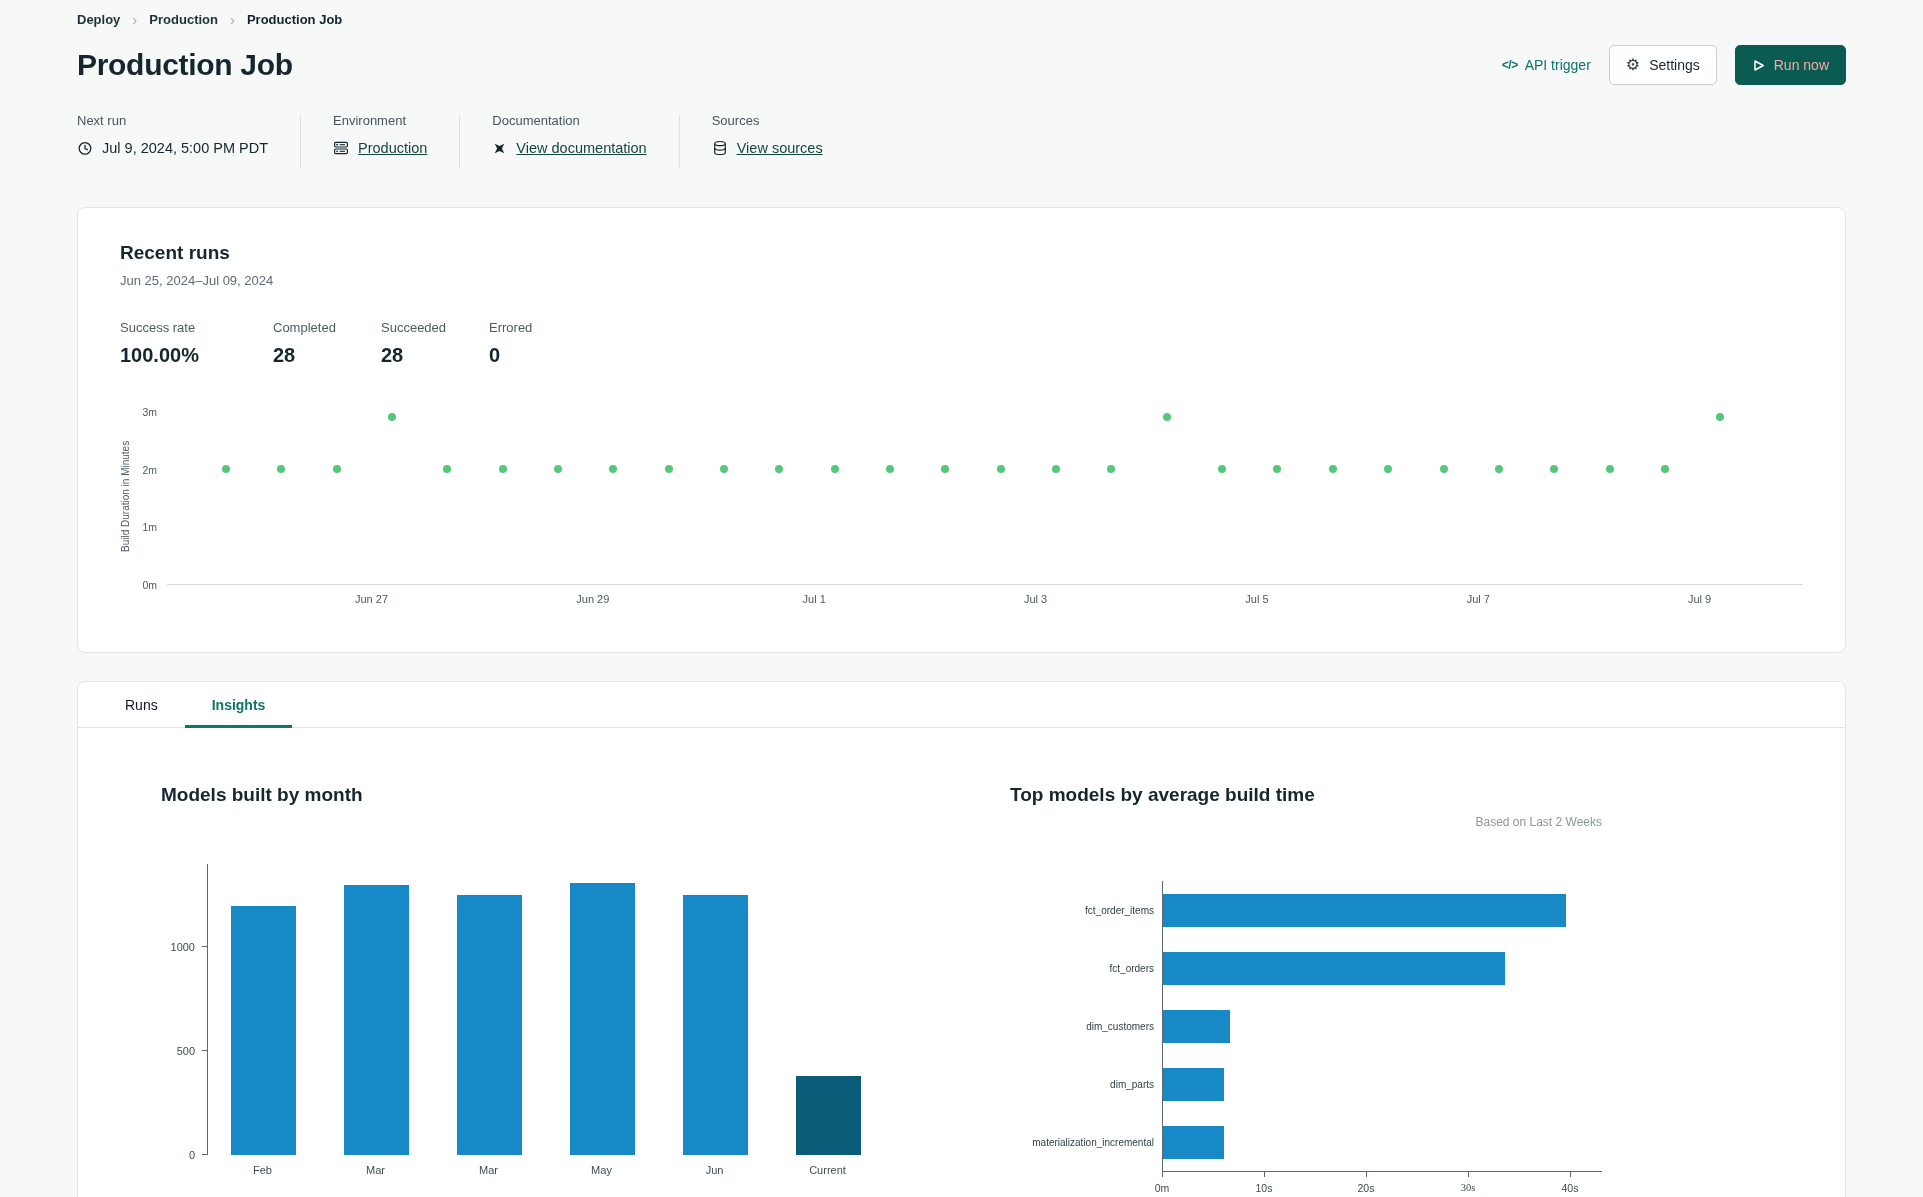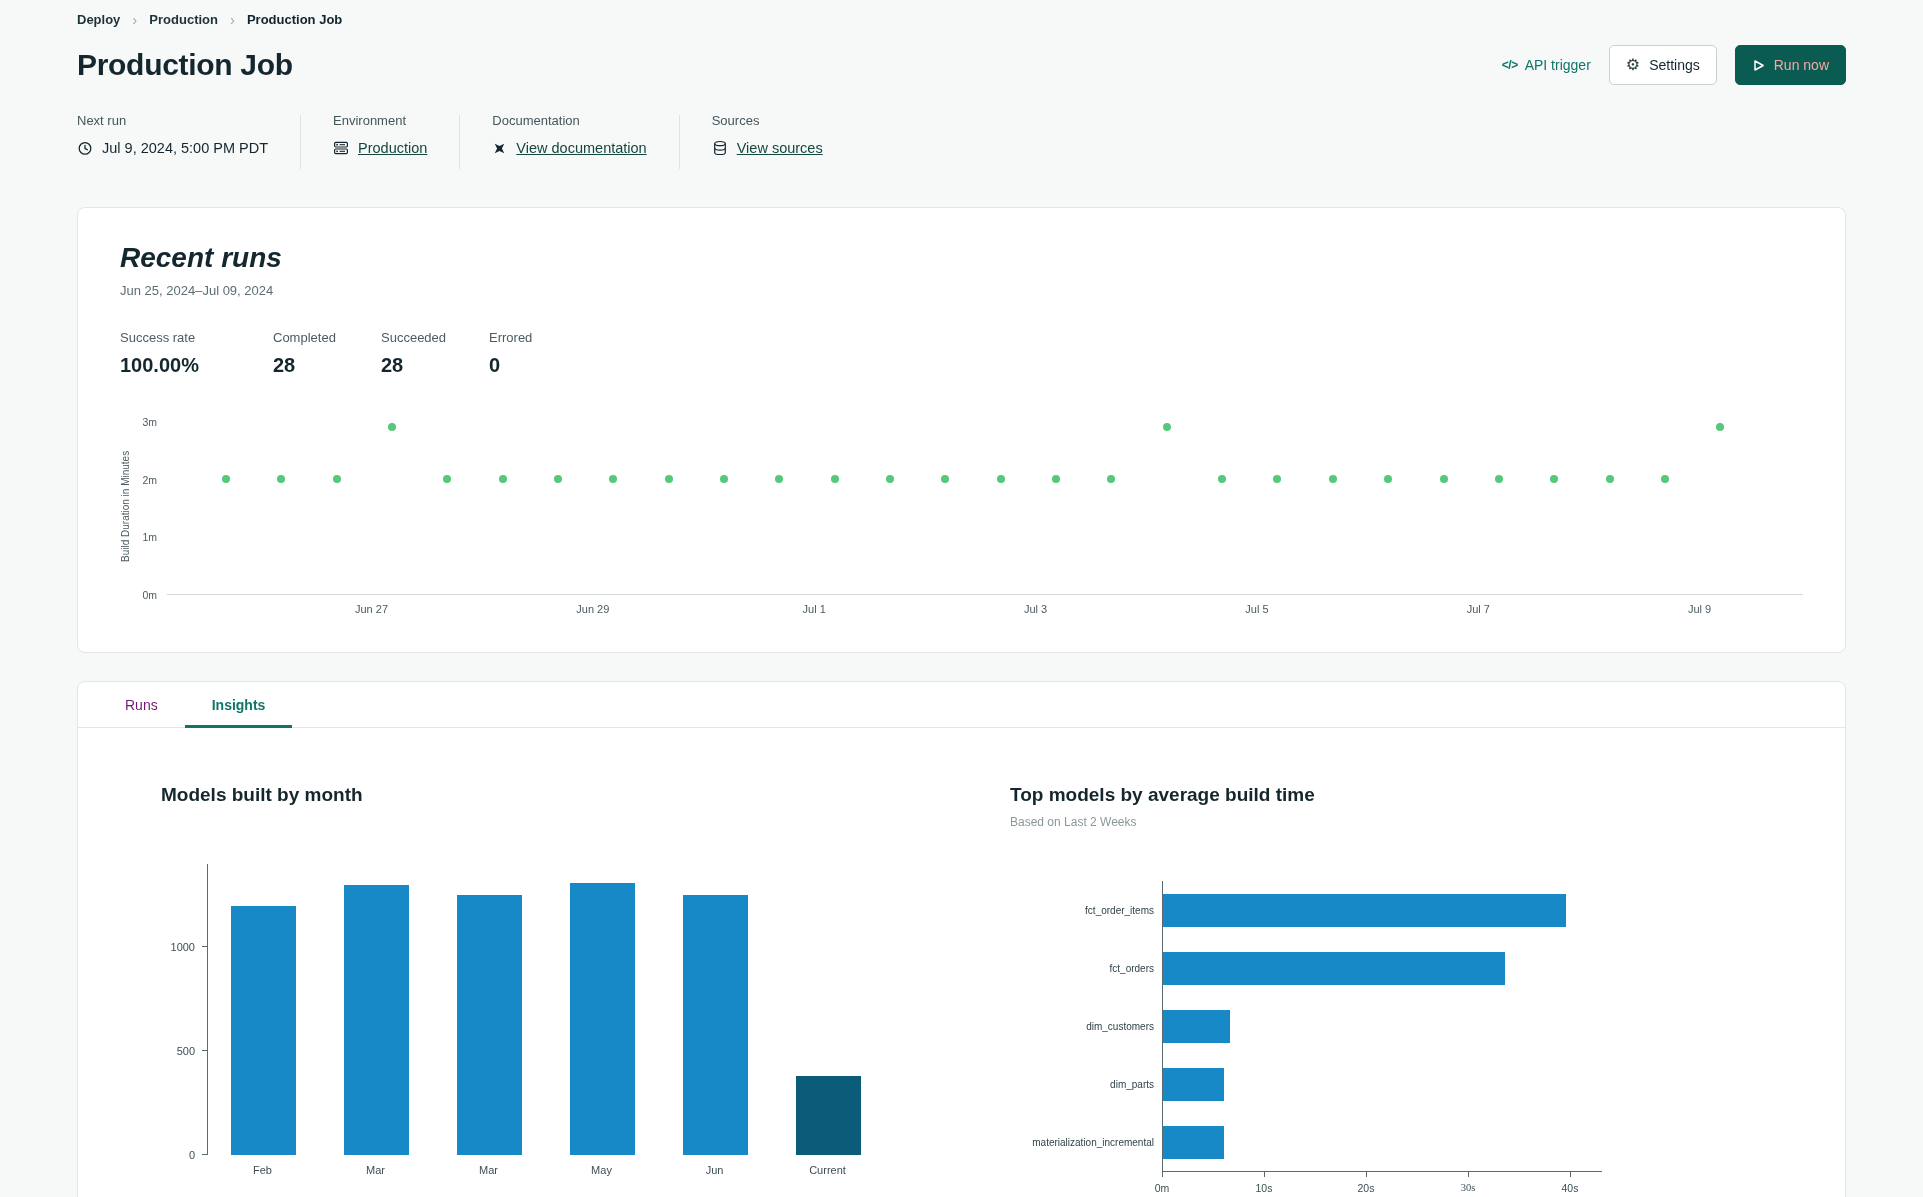--- a/index.html
+++ b/index.html
@@ -32,47 +32,47 @@
   
   .meta-row { display: flex; margin-top: 28px; }
   .meta-label { font-size: 13px; color: #44565c; }
   .meta-value { display: flex; align-items: center; gap: 9px; margin-top: 12px; font-size: 14.5px; }
   .meta-link { color: var(--link-dark); text-decoration: underline; cursor: pointer; font-weight: 500; }
   .meta-divider { width: 1px; background: #dde2e3; margin: 2px 32px 0 32px; height: 54px; }
 
   
   .card { background: #fff; border: 1px solid #e2e6e7; border-radius: 8px; }
   .recent-runs { margin-top: 38px; padding: 34px 42px 20px; height: 446px; }
-  .rr-title { font-size: 28px; font-weight: 700; font-style: italic; }
+  .rr-title { font-size: 19px; font-weight: 700; }
   .rr-range { margin-top: 9px; font-size: 13px; color: #5c6e73; }
   .rr-stats { display: flex; gap: 36px; margin-top: 32px; }
   .stat-label { font-size: 13px; color: #4a5c62; }
   .stat-value { margin-top: 9px; font-size: 20px; font-weight: 700; }
 
   
   .scatter-wrap { display: flex; margin-top: 40px; }
   .scatter-ylabel { writing-mode: vertical-rl; transform: rotate(180deg); font-size: 10px; color: #4a5a60; height: 178px; display: flex; align-items: center; justify-content: center; }
   .scatter-main { flex: 1; }
   .scatter-body { display: flex; }
   .scatter-yticks { position: relative; width: 36px; height: 178px; }
   .ytick { position: absolute; right: 10px; transform: translateY(50%); font-size: 10.5px; color: #4a5a60; bottom: 0; }
   .scatter-plot { position: relative; flex: 1; height: 178px; border-bottom: 1px solid #d4dadb; }
   .dot { position: absolute; width: 8px; height: 8px; border-radius: 50%; background: var(--dot-green); transform: translate(-50%, 50%); cursor: pointer; }
   .scatter-xrow { position: relative; height: 24px; margin-left: 36px; }
   .xtick { position: absolute; top: 8px; transform: translateX(-50%); font-size: 11px; color: #4a5a60; }
 
   
   .tabs-card { margin-top: 28px; height: 640px; border-bottom-left-radius: 0; border-bottom-right-radius: 0; }
   .tabbar { display: flex; height: 46px; border-bottom: 1px solid #e2e6e7; padding-left: 20px; }
-  .tab { position: relative; display: flex; align-items: center; padding: 0 27px; font-size: 14px; color: #701a75; cursor: pointer; }
+  .tab { position: relative; display: flex; align-items: center; padding: 0 27px; font-size: 14px; color: #0f172a; cursor: pointer; }
   .tab.active { color: var(--accent-teal); font-weight: 700; }
   .tab.active::after { content: ""; position: absolute; left: 0; right: 0; bottom: -1px; height: 3px; background: var(--accent-teal); }
   .charts-area { position: relative; height: 580px; }
   .chart-title { font-size: 19px; font-weight: 700; }
-  .chart-subtitle { margin-top: 9px; font-size: 12px; color: #8a979b; }
+  .chart-subtitle { margin-top: 9px; font-size: 12px; color: #8a979b; text-align: right; }
 
   
   .chart-left { position: absolute; left: 83px; top: 56px; }
   .vbar-chart { display: flex; margin-top: 58px; }
   .vbar-yticks { position: relative; width: 46px; height: 291px; }
   .vytick { position: absolute; right: 12px; transform: translateY(50%); font-size: 11px; color: #3c4e54; }
   .vytickmark { position: absolute; right: 0; width: 5px; height: 1px; background: #5a6a70; }
   .vbar-plot { position: relative; width: 795px; height: 291px; border-left: 1px solid #5a6a70; }
   .vbar { position: absolute; bottom: 0; width: 65px; }
   .vbar-xlabels { position: relative; height: 26px; margin-left: 46px; }

